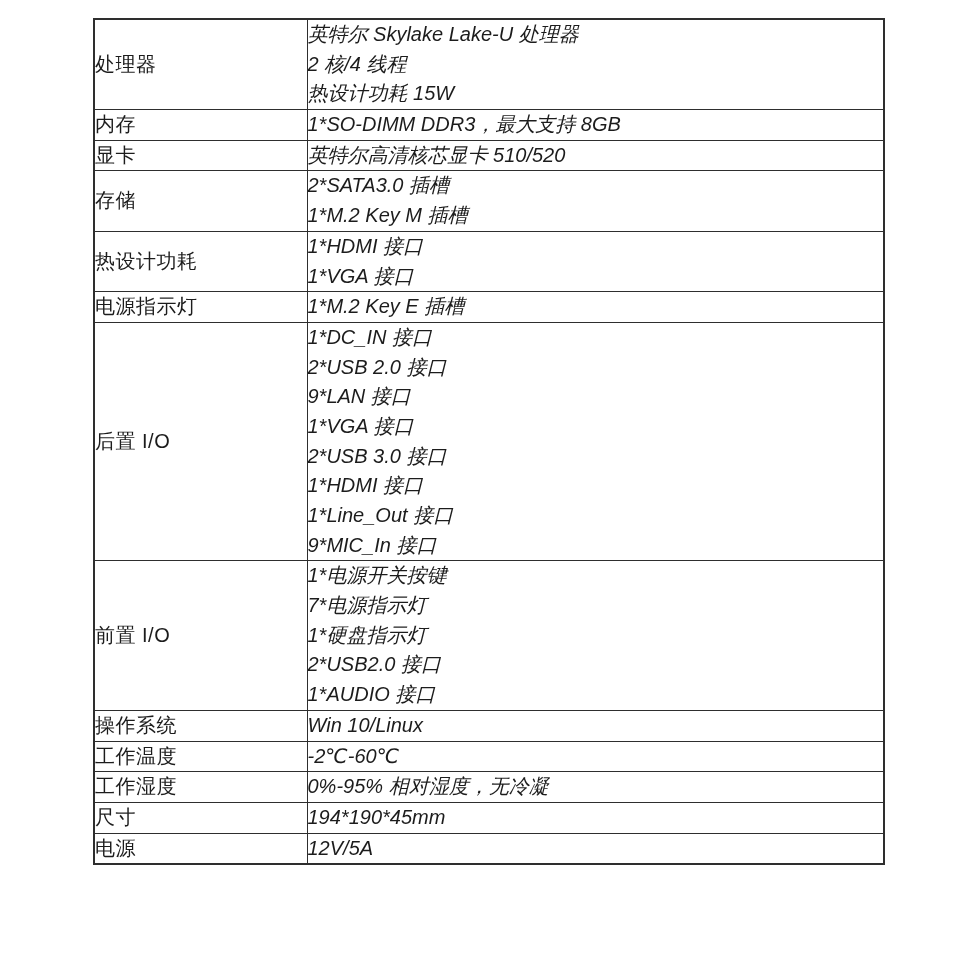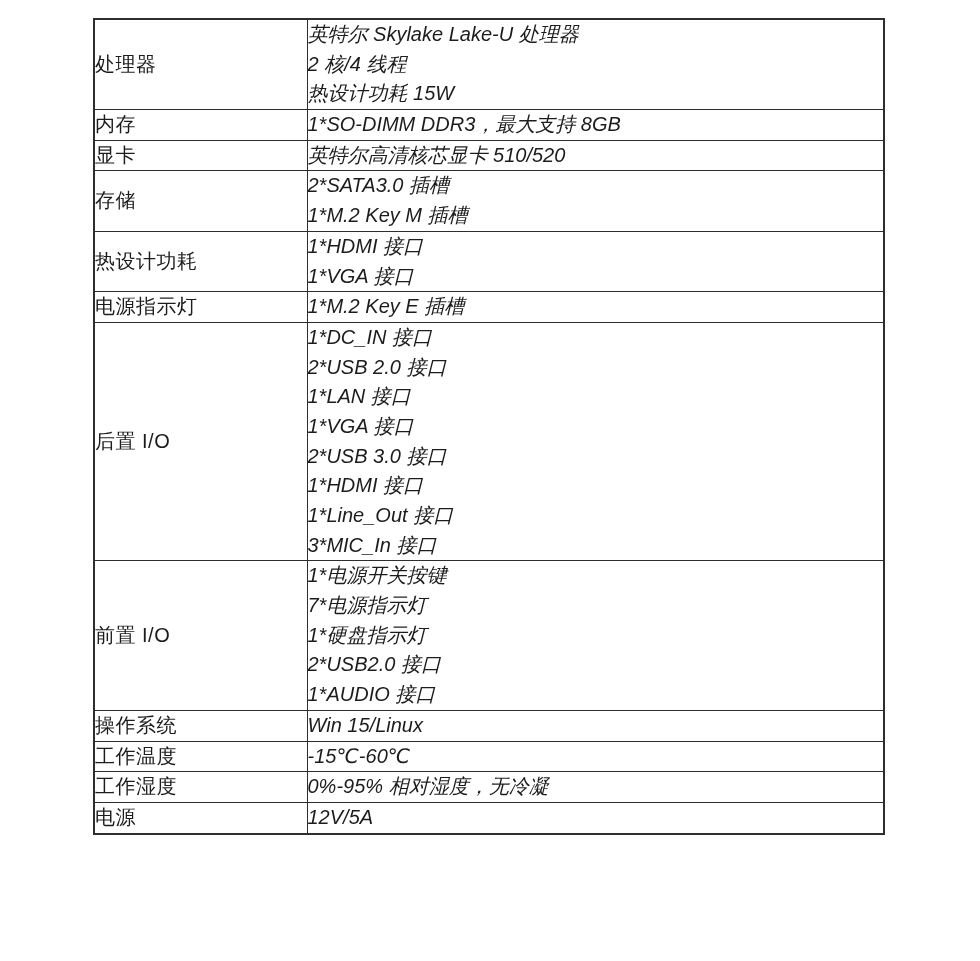--- a/index.html
+++ b/index.html
@@ -117,62 +117,70 @@
             <div class="value-line">1*M.2 Key E 插槽</div>
           </td>
         </tr>
         <tr>
           <td class="spec-label">
             <span class="label-text">后置 I/O</span>
           </td>
           <td class="spec-value">
             <div class="value-line">1*DC_IN 接口</div>
             <div class="value-line">2*USB 2.0 接口</div>
-            <div class="value-line">1*LAN 接口</div>
+            <div class="value-line">9*LAN 接口</div>
             <div class="value-line">1*VGA 接口</div>
             <div class="value-line">2*USB 3.0 接口</div>
             <div class="value-line">1*HDMI 接口</div>
             <div class="value-line">1*Line_Out 接口</div>
-            <div class="value-line">3*MIC_In 接口</div>
+            <div class="value-line">9*MIC_In 接口</div>
           </td>
         </tr>
         <tr>
           <td class="spec-label">
             <span class="label-text">前置 I/O</span>
           </td>
           <td class="spec-value">
             <div class="value-line">1*电源开关按键</div>
             <div class="value-line">7*电源指示灯</div>
             <div class="value-line">1*硬盘指示灯</div>
             <div class="value-line">2*USB2.0 接口</div>
             <div class="value-line">1*AUDIO 接口</div>
           </td>
         </tr>
         <tr>
           <td class="spec-label">
             <span class="label-text">操作系统</span>
           </td>
           <td class="spec-value">
-            <div class="value-line">Win 15/Linux</div>
+            <div class="value-line">Win 10/Linux</div>
           </td>
         </tr>
         <tr>
           <td class="spec-label">
             <span class="label-text">工作温度</span>
           </td>
           <td class="spec-value">
-            <div class="value-line">-15℃-60℃</div>
+            <div class="value-line">-2℃-60℃</div>
           </td>
         </tr>
         <tr>
           <td class="spec-label">
             <span class="label-text">工作湿度</span>
           </td>
           <td class="spec-value">
             <div class="value-line">0%-95% 相对湿度，无冷凝</div>
+          </td>
+        </tr>
+        <tr>
+          <td class="spec-label">
+            <span class="label-text">尺寸</span>
+          </td>
+          <td class="spec-value">
+            <div class="value-line">194*190*45mm</div>
           </td>
         </tr>
         <tr>
           <td class="spec-label">
             <span class="label-text">电源</span>
           </td>
           <td class="spec-value">
             <div class="value-line">12V/5A</div>
           </td>
         </tr>

